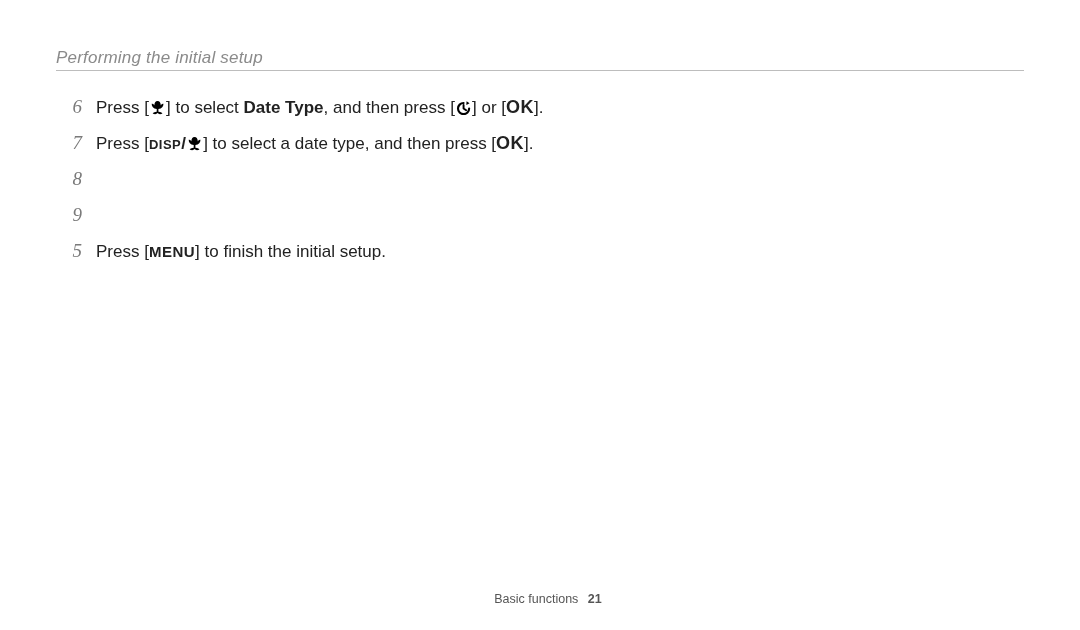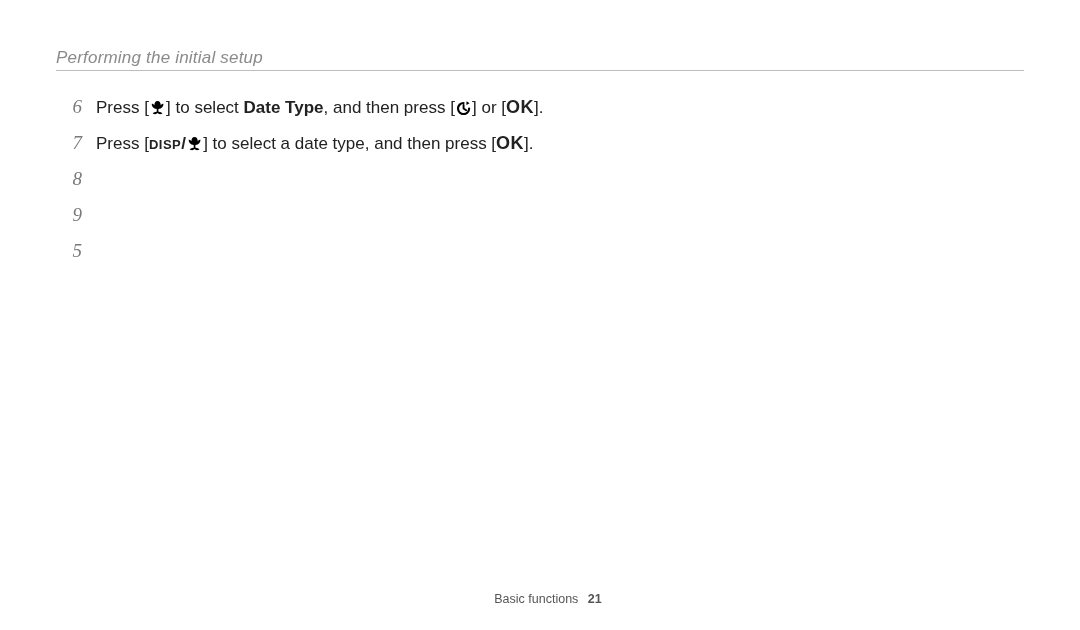--- a/index.html
+++ b/index.html
@@ -50,20 +50,21 @@
           </span>] to select a date type, and then press [<span class="ok">OK</span>].</span>
       </li>
       <li>
         <span class="num">8</span>
       </li>
       <li>
         <span class="num">9</span>
       </li>
       <li>
         <span class="num">5</span>
+        <span class="txt">Press [<span class="menu">MENU</span>] to finish the initial setup.</span>
       </li>
     </ol>
   <div class="footer">
     <span>Basic functions</span>
     <span class="pg">21</span>
   </div>
 </div>
 
 <svg width="0" height="0" style="position:absolute">
   <defs>

